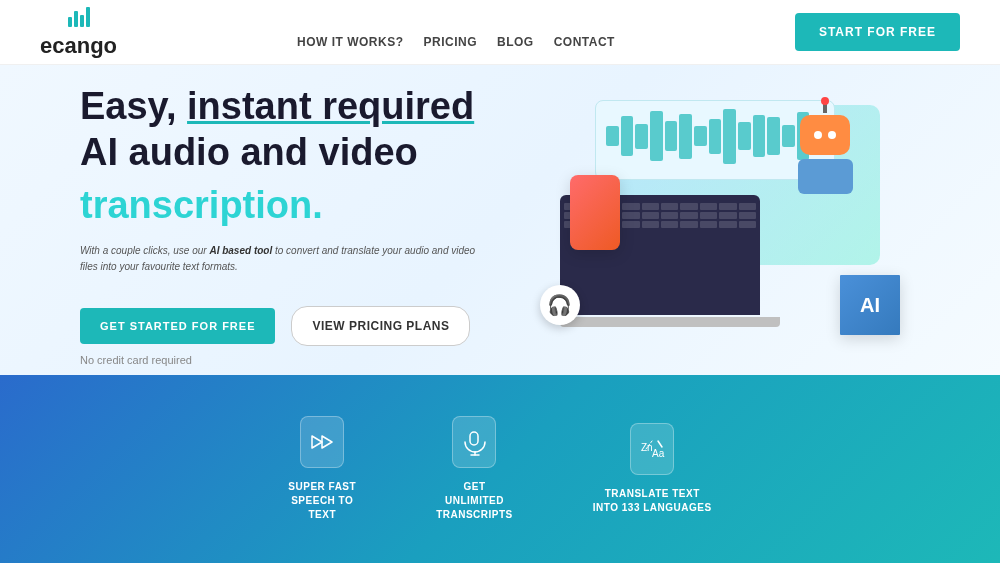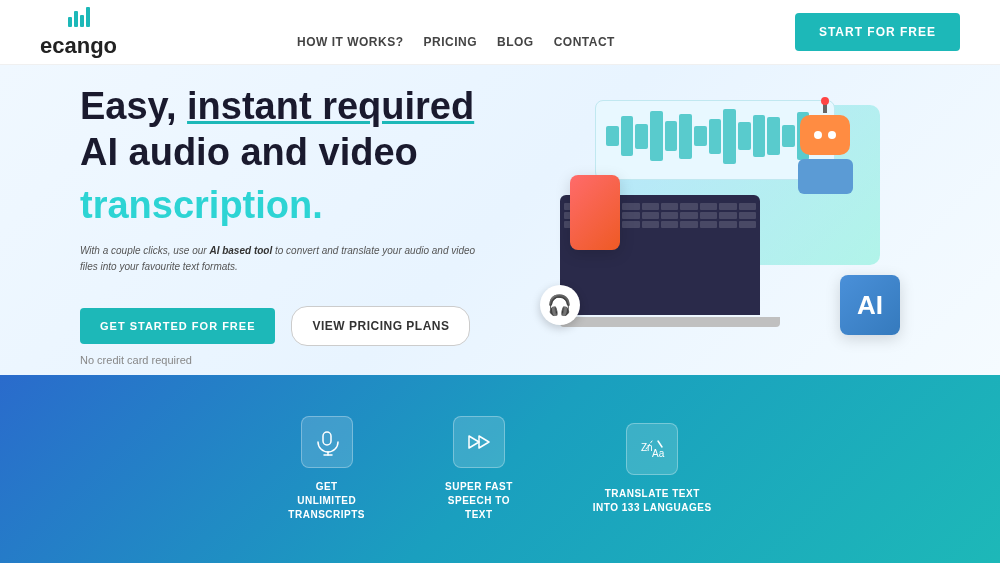--- a/index.html
+++ b/index.html
@@ -292,21 +292,21 @@
       gap: 80px;
     }
     .feature-item {
       display: flex;
       flex-direction: column;
       align-items: center;
       gap: 12px;
       text-align: center;
     }
     .feature-icon-box {
-      width: 52px;
+      width: 44px;
       height: 52px;
       background: rgba(255,255,255,0.15);
       border-radius: 8px;
       display: flex;
       align-items: center;
       justify-content: center;
       border: 1.5px solid rgba(255,255,255,0.3);
       text-decoration: underline;
     }
     .feature-icon-box svg {
@@ -430,54 +430,54 @@
             <div class="key"></div>
             <div class="key"></div>
             <div class="key"></div>
         </div>
       </div>
       <div class="laptop-base"></div>
     </div>
 
     <div class="headphone-circle">🎧</div>
 
-    <div class="float-card float-card-blue" style="width:60px;height:60px;bottom:20px;right:20px;border-radius:8px;font-size:26px;font-weight:800;">AI</div>
+    <div class="float-card float-card-blue" style="width:60px;height:60px;bottom:20px;right:20px;border-radius:1px;font-size:20px;font-weight:800;">AI</div>
 
     <div class="float-card" style="width:50px;height:75px;top:80px;left:30px;border-radius:8px;background:linear-gradient(135deg,#ff6b6b,#ee5a24);"></div>
   </div>
 </section>
 
 <section class="features">
+
+  <div class="feature-item">
+    <div class="feature-icon-box">
+      <svg viewBox="0 0 28 28" fill="none">
+        <path d="M4 8L14 14L4 20V8Z" stroke="white" stroke-width="1.5" stroke-linejoin="round" fill="none"></path>
+        <path d="M14 8L24 14L14 20V8Z" stroke="white" stroke-width="1.5" stroke-linejoin="round" fill="none"></path>
+      </svg>
+    </div>
+    <div class="feature-label">SUPER FAST<br>SPEECH TO<br>TEXT</div>
+  </div>
 
   <div class="feature-item">
     <div class="feature-icon-box">
       <svg viewBox="0 0 28 28" fill="none">
         <rect x="10" y="4" width="8" height="13" rx="4" stroke="white" stroke-width="1.5"></rect>
         <path d="M5 14C5 19.523 9.477 24 15 24" stroke="white" stroke-width="1.5" stroke-linecap="round"></path>
         <path d="M25 14C25 19.523 20.523 24 15 24" stroke="white" stroke-width="1.5" stroke-linecap="round"></path>
         <line x1="15" y1="24" x2="15" y2="27" stroke="white" stroke-width="1.5" stroke-linecap="round"></line>
         <line x1="11" y1="27" x2="19" y2="27" stroke="white" stroke-width="1.5" stroke-linecap="round"></line>
       </svg>
     </div>
     <div class="feature-label">GET<br>UNLIMITED<br>TRANSCRIPTS</div>
   </div>
 
   <div class="feature-item">
     <div class="feature-icon-box">
       <svg viewBox="0 0 28 28" fill="none">
-        <path d="M4 8L14 14L4 20V8Z" stroke="white" stroke-width="1.5" stroke-linejoin="round" fill="none"></path>
-        <path d="M14 8L24 14L14 20V8Z" stroke="white" stroke-width="1.5" stroke-linejoin="round" fill="none"></path>
-      </svg>
-    </div>
-    <div class="feature-label">SUPER FAST<br>SPEECH TO<br>TEXT</div>
-  </div>
-
-  <div class="feature-item">
-    <div class="feature-icon-box">
-      <svg viewBox="0 0 28 28" fill="none">
         <text x="3" y="16" font-size="10" fill="white" font-family="Arial">Zn</text>
         <text x="14" y="22" font-size="10" fill="white" font-family="Arial">Aa</text>
         <path d="M20 6L24 12" stroke="white" stroke-width="1.5" stroke-linecap="round"></path>
         <path d="M8 14L14 6" stroke="white" stroke-width="1" stroke-linecap="round" stroke-dasharray="2 2"></path>
       </svg>
     </div>
     <div class="feature-label">TRANSLATE TEXT<br>INTO 133 LANGUAGES</div>
   </div>
 
 </section>

